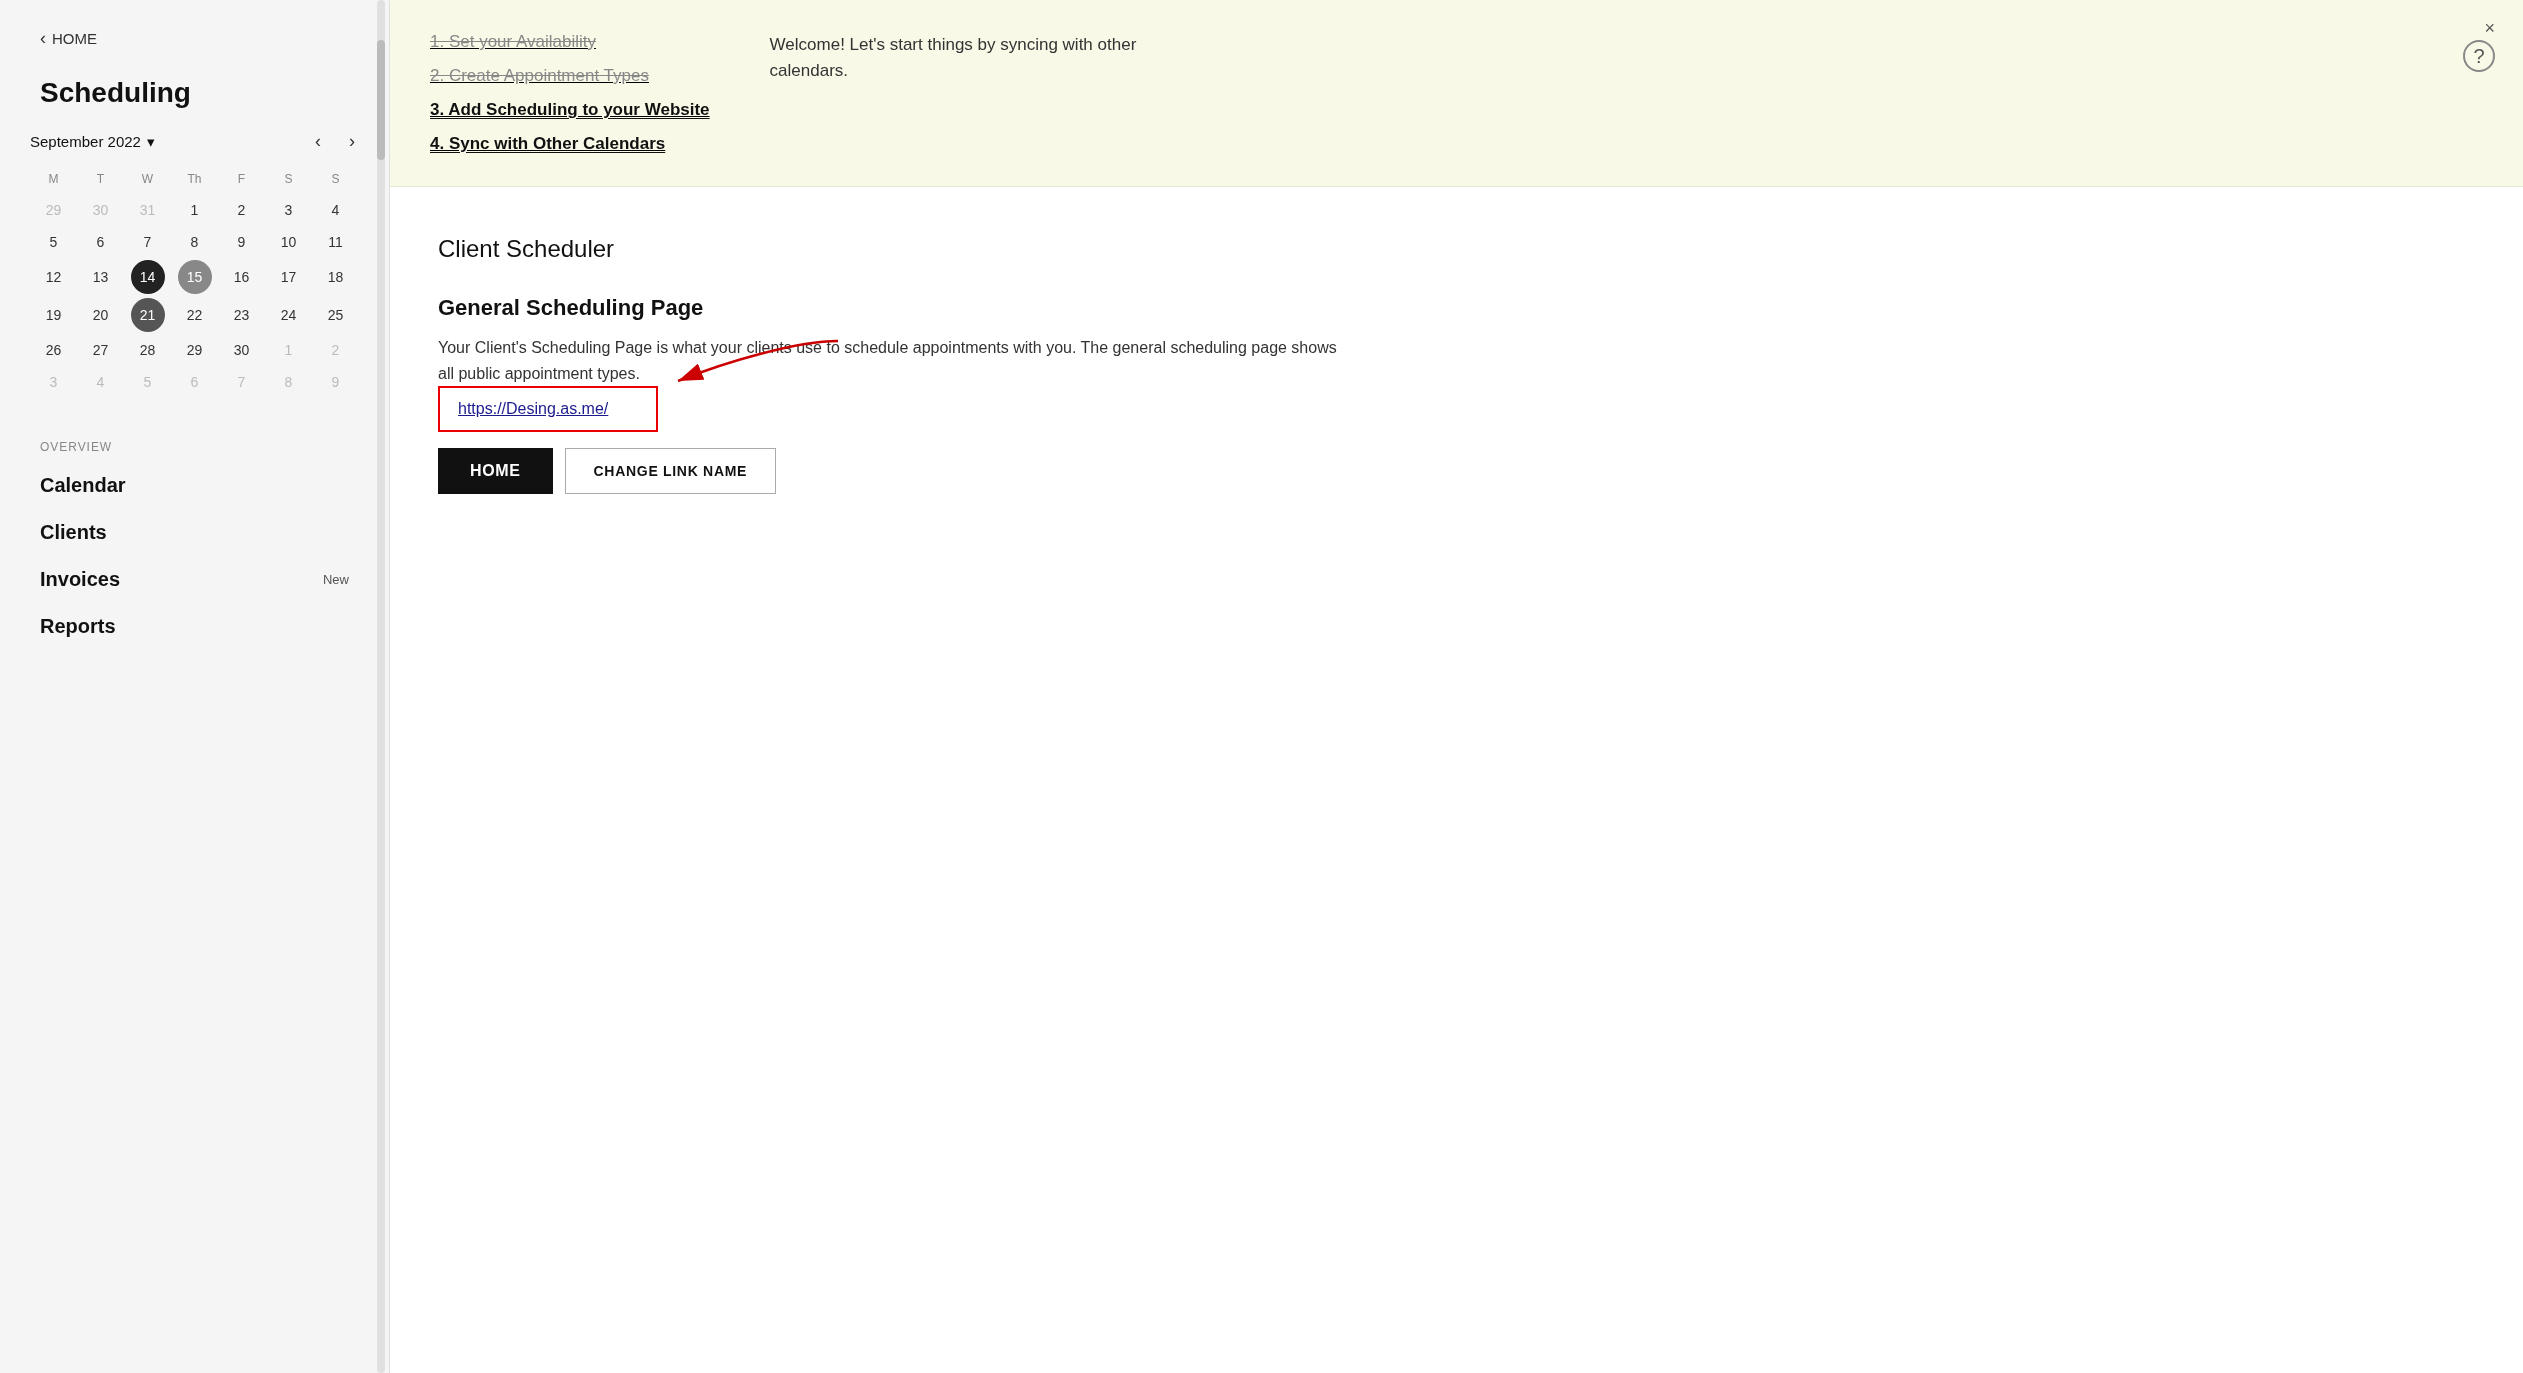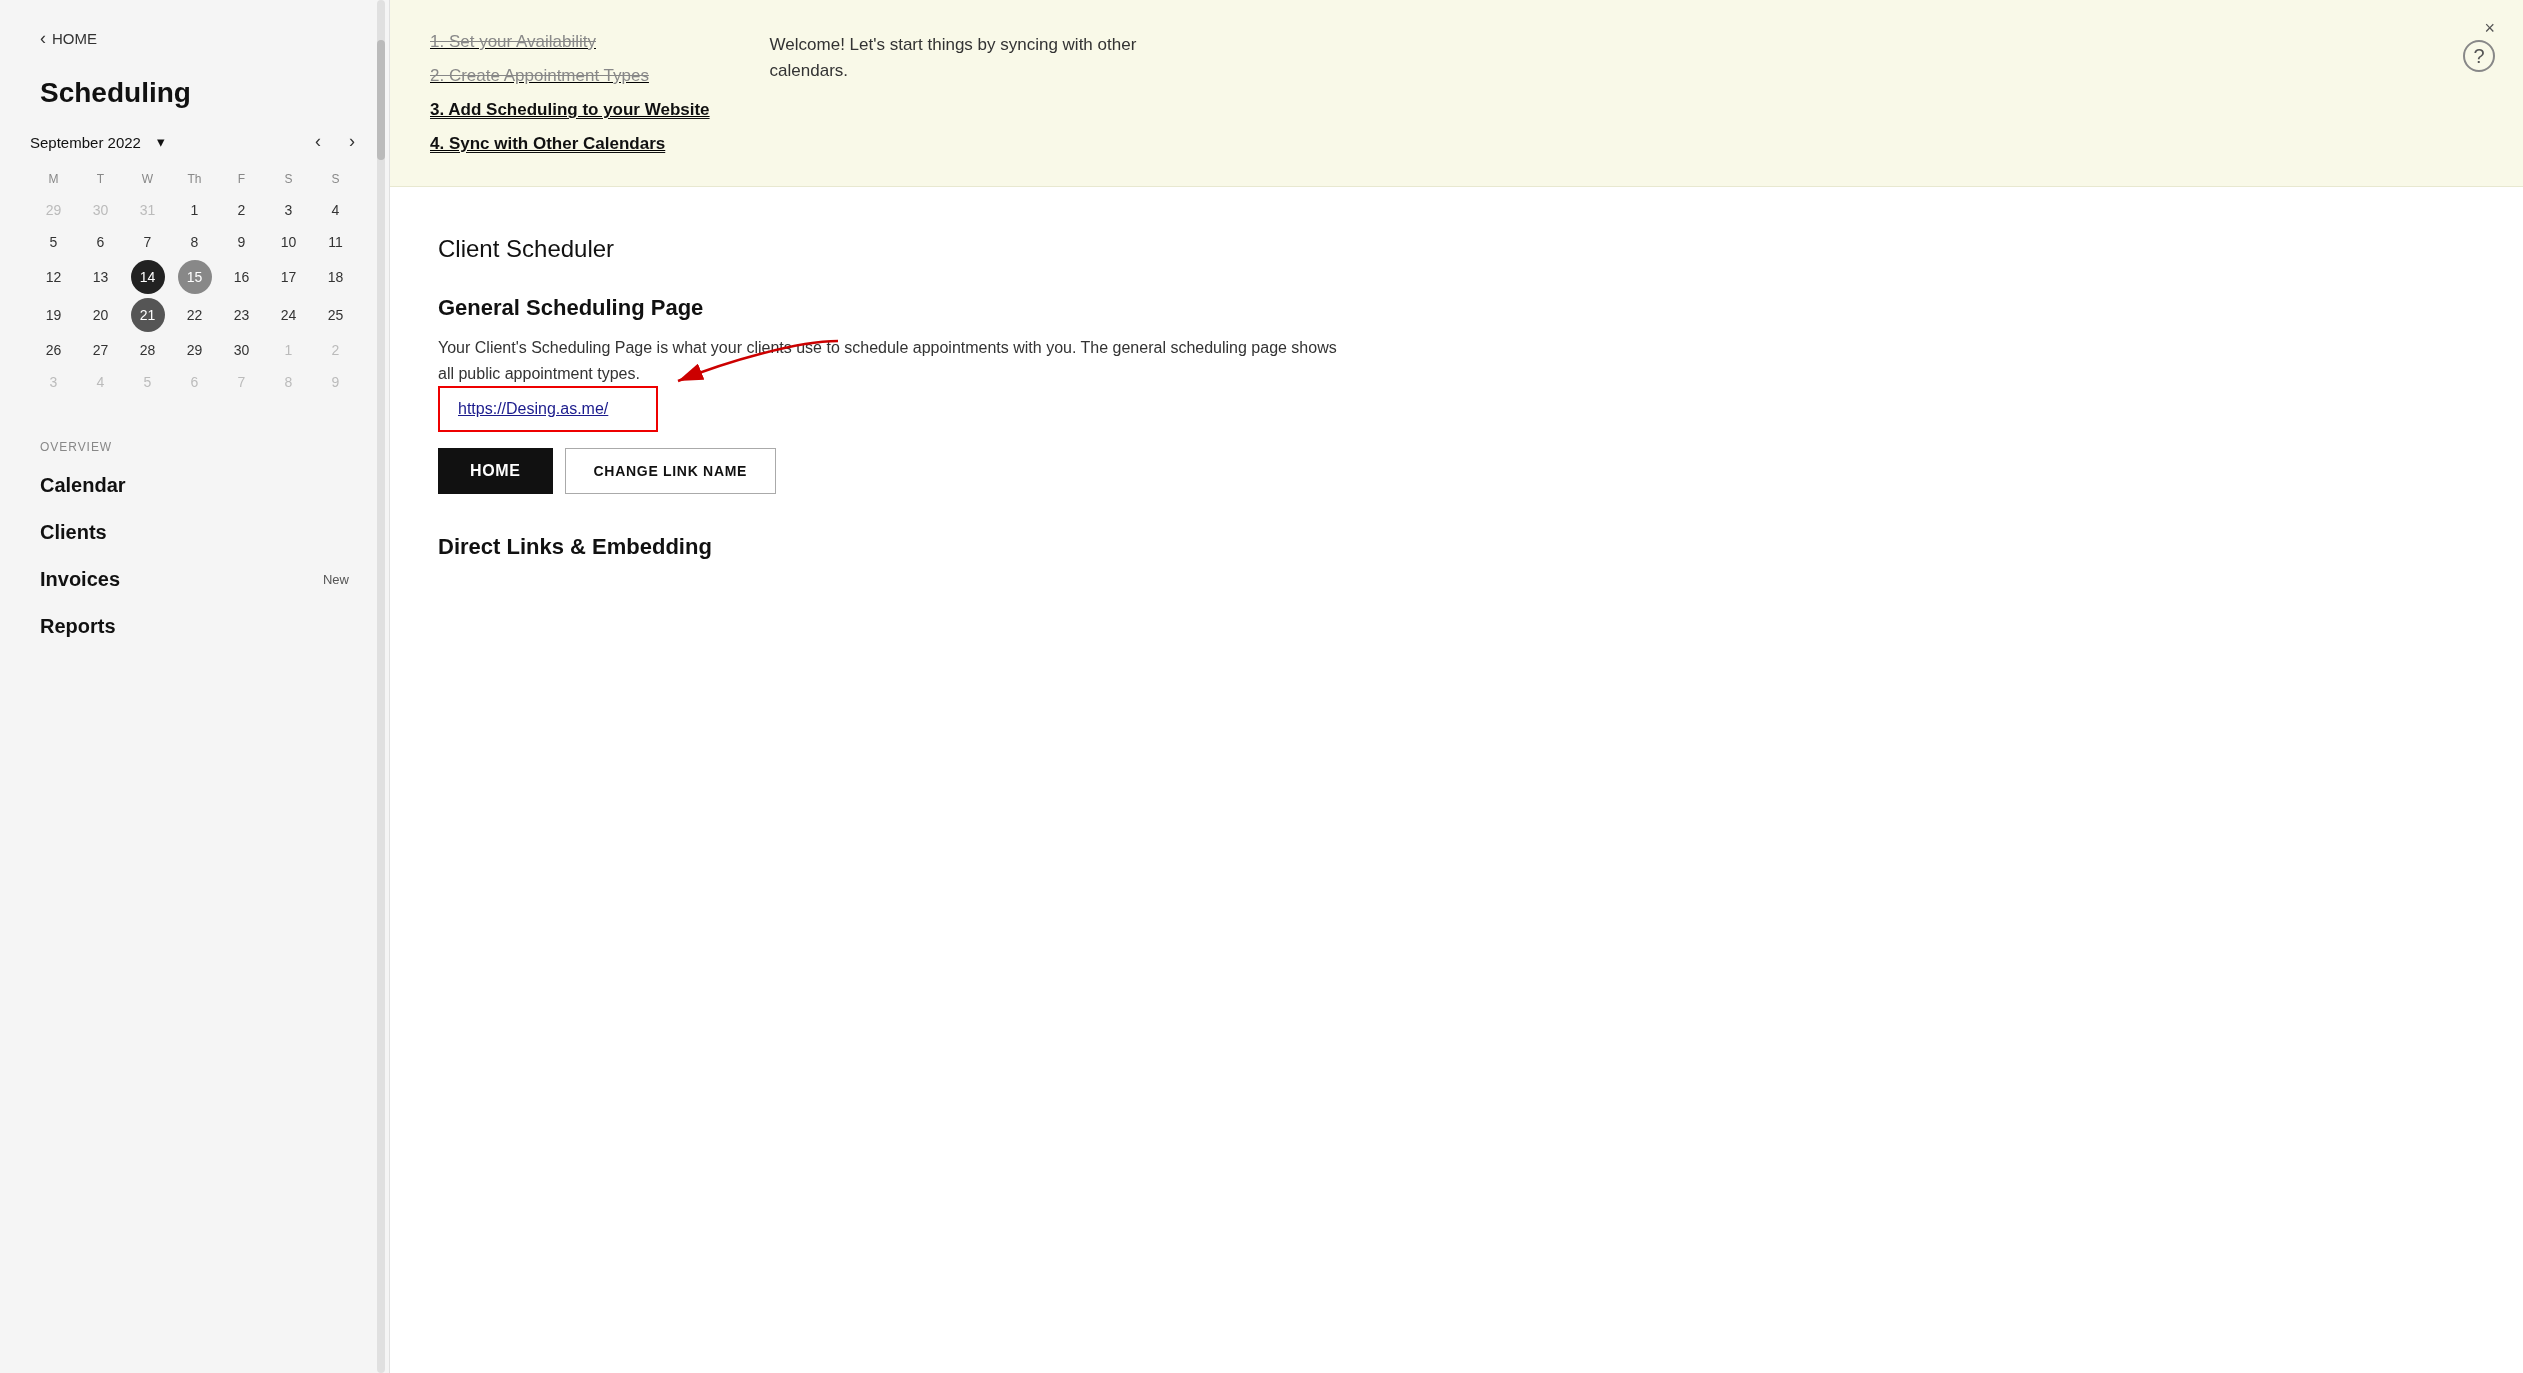--- a/index.html
+++ b/index.html
@@ -43,22 +43,22 @@
       align-items: center;
       justify-content: space-between;
       margin-bottom: 14px;
     }
 
     .calendar-month-label {
       font-size: 15px;
       font-weight: 500;
       color: #111;
       display: flex;
-      align-items: flex-end;
-      gap: 16px;
+      align-items: center;
+      gap: 6px;
       cursor: pointer;
     }
 
     .calendar-nav {
       display: flex;
       gap: 20px;
     }
 
     .calendar-nav-btn {
       background: none;
@@ -481,16 +481,15 @@
         </defs>
         <path d="M 170 10 C 130 10, 60 30, 10 50" stroke="#cc0000" stroke-width="2.5" fill="none" marker-end="url(#arrowhead)"></path>
       </svg>
     </div>
 
     <div class="buttons-row">
       <button class="btn-copy">HOME</button>
       <button class="btn-change-link">CHANGE LINK NAME</button>
     </div>
 
-    <div class="direct-links-title">Direct Links &amp; Embedding</div>
   </div>
 
 </div>
 
 </body></html>

